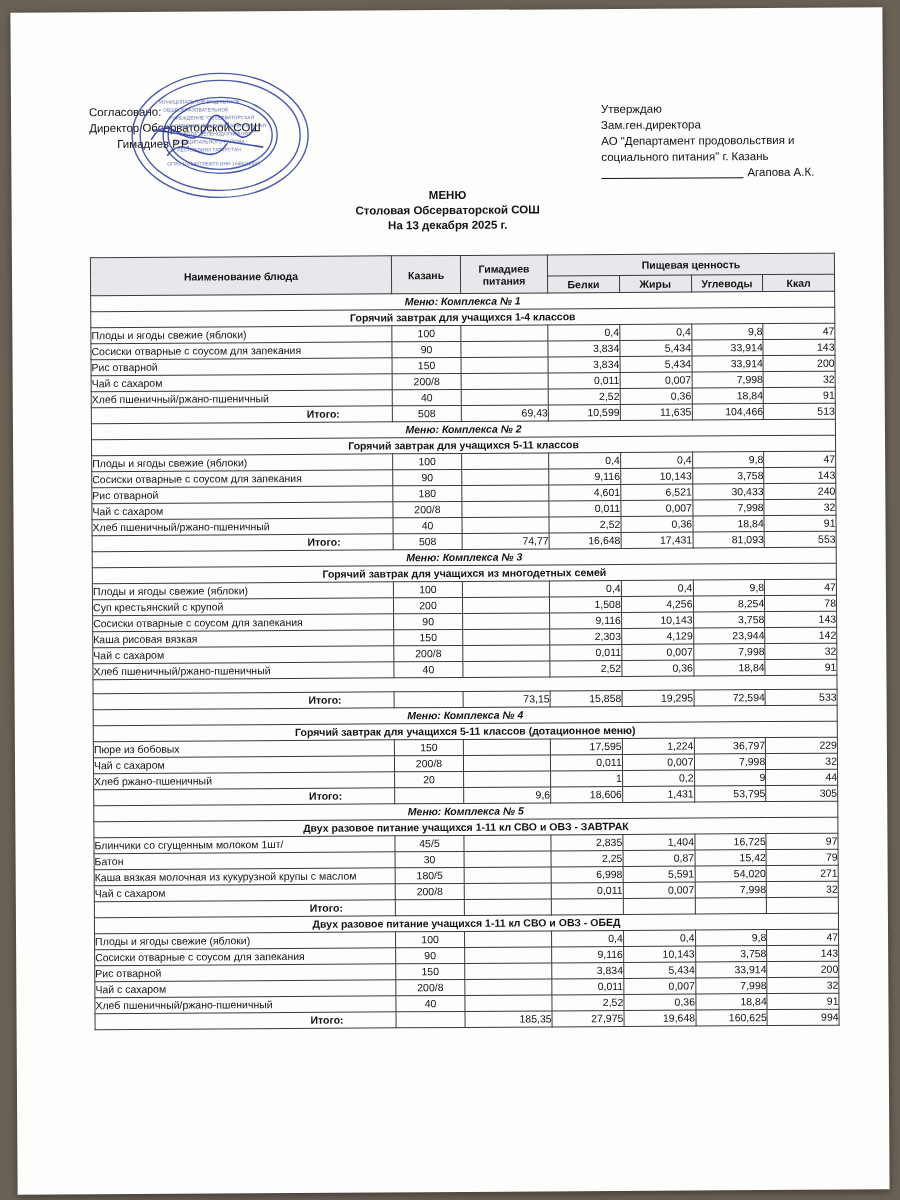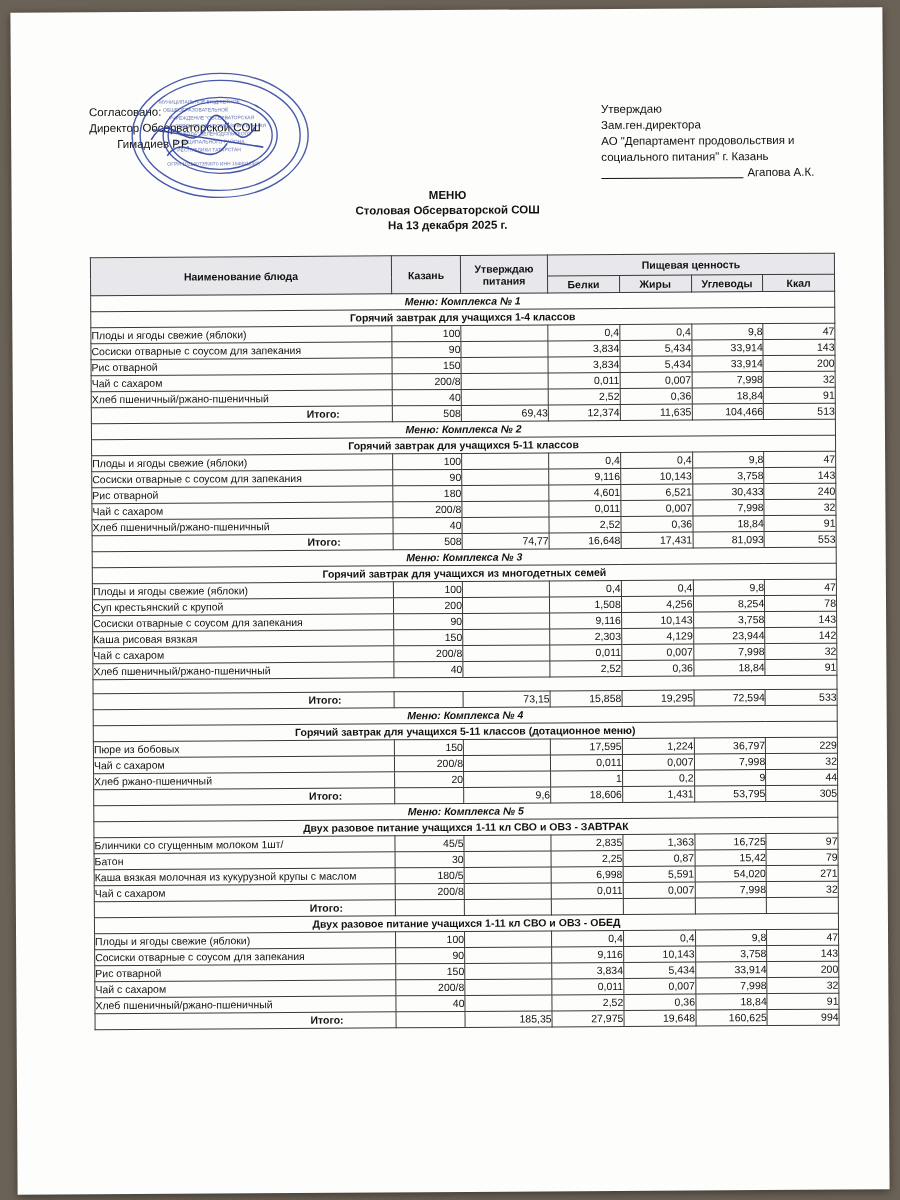--- a/index.html
+++ b/index.html
@@ -112,21 +112,21 @@
   th.p, th.f, th.c, th.k { width: 71px; margin-top: 13px; }
 
   td.dish {
     padding: 0 4px 0 10px;
     height: 15px;
     line-height: 15px;
     white-space: nowrap;
     overflow: hidden;
   }
   td.num {
-    text-align: right;
+    text-align: center;
     height: 15px;
     line-height: 15px;
     border-radius: 6px;
   }
   td.numr {
     text-align: right;
     padding-right: 12px;
     height: 15px;
     line-height: 15px;
   }
@@ -203,21 +203,21 @@
       <div>МЕНЮ</div>
       <div>Столовая Обсерваторской СОШ</div>
       <div>На 13 декабря 2025 г.</div>
     </div>
 
     <table class="menu">
       <thead>
         <tr>
           <th class="dish" rowspan="2">Наименование блюда</th>
           <th class="out" rowspan="2">Казань</th>
-          <th class="cost" rowspan="2">Утверждаю питания</th>
+          <th class="cost" rowspan="2">Гимадиев питания</th>
           <th class="nut" colspan="4">Пищевая ценность</th>
         </tr>
         <tr>
           <th class="sub p">Белки</th>
           <th class="sub f">Жиры</th>
           <th class="sub c">Углеводы</th>
           <th class="sub k">Ккал</th>
         </tr>
       </thead>
       <tbody id="tbody">
@@ -269,21 +269,21 @@
             <td class="numr"></td>
             <td class="numr">2,52</td>
             <td class="numr">0,36</td>
             <td class="numr">18,84</td>
             <td class="numr">91</td>
           </tr>
           <tr class="total">
             <td class="dish">Итого:</td>
             <td class="num">508</td>
             <td class="numr">69,43</td>
-            <td class="numr">12,374</td>
+            <td class="numr">10,599</td>
             <td class="numr">11,635</td>
             <td class="numr">104,466</td>
             <td class="numr">513</td>
           </tr>
           <tr class="group">
             <td colspan="7" class="noborder-v">Меню: Комплекса № 2</td>
           </tr>
           <tr class="subgroup">
             <td colspan="7" class="noborder-v">Горячий завтрак для учащихся 5-11 классов</td>
           </tr>
@@ -459,21 +459,21 @@
             <td colspan="7" class="noborder-v">Меню: Комплекса № 5</td>
           </tr>
           <tr class="subgroup">
             <td colspan="7" class="noborder-v">Двух разовое питание учащихся 1-11 кл СВО и ОВЗ - ЗАВТРАК</td>
           </tr>
           <tr>
             <td class="dish">Блинчики со сгущенным молоком 1шт/</td>
             <td class="num">45/5</td>
             <td class="numr"></td>
             <td class="numr">2,835</td>
-            <td class="numr">1,363</td>
+            <td class="numr">1,404</td>
             <td class="numr">16,725</td>
             <td class="numr">97</td>
           </tr>
           <tr>
             <td class="dish">Батон</td>
             <td class="num">30</td>
             <td class="numr"></td>
             <td class="numr">2,25</td>
             <td class="numr">0,87</td>
             <td class="numr">15,42</td>

